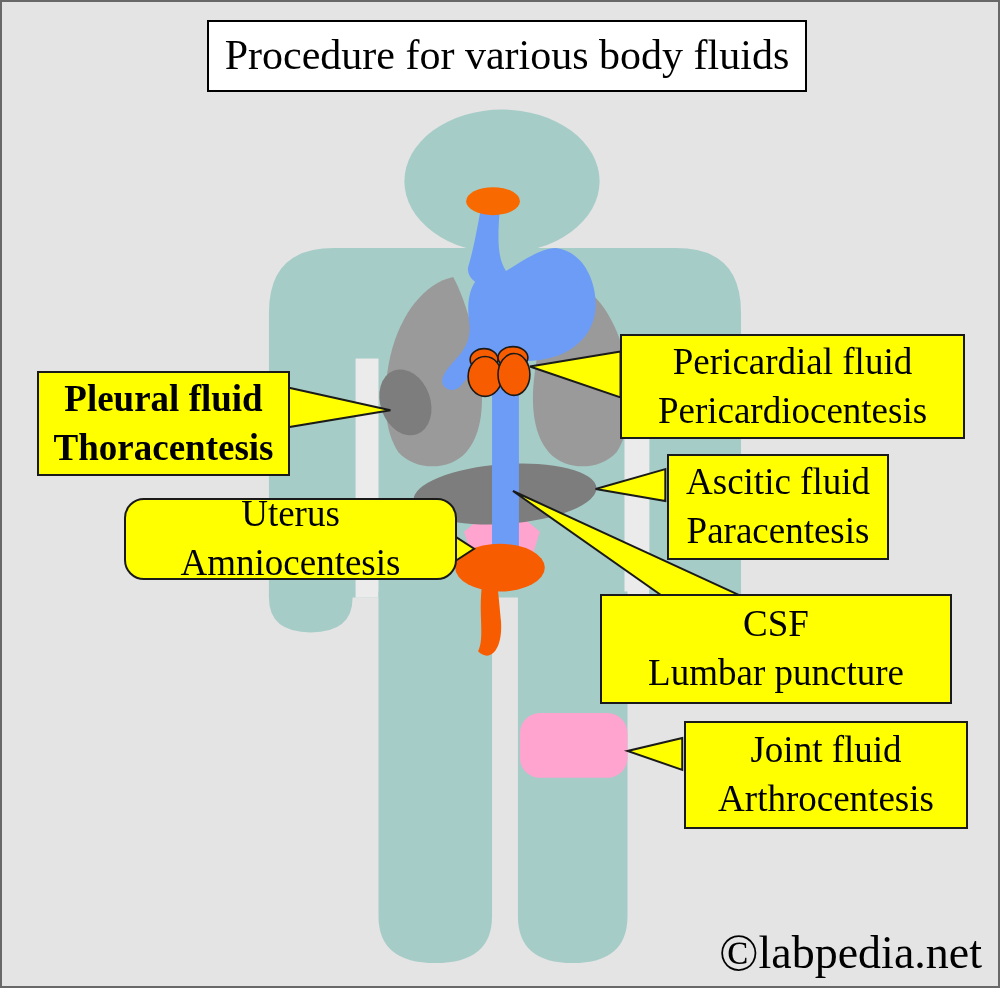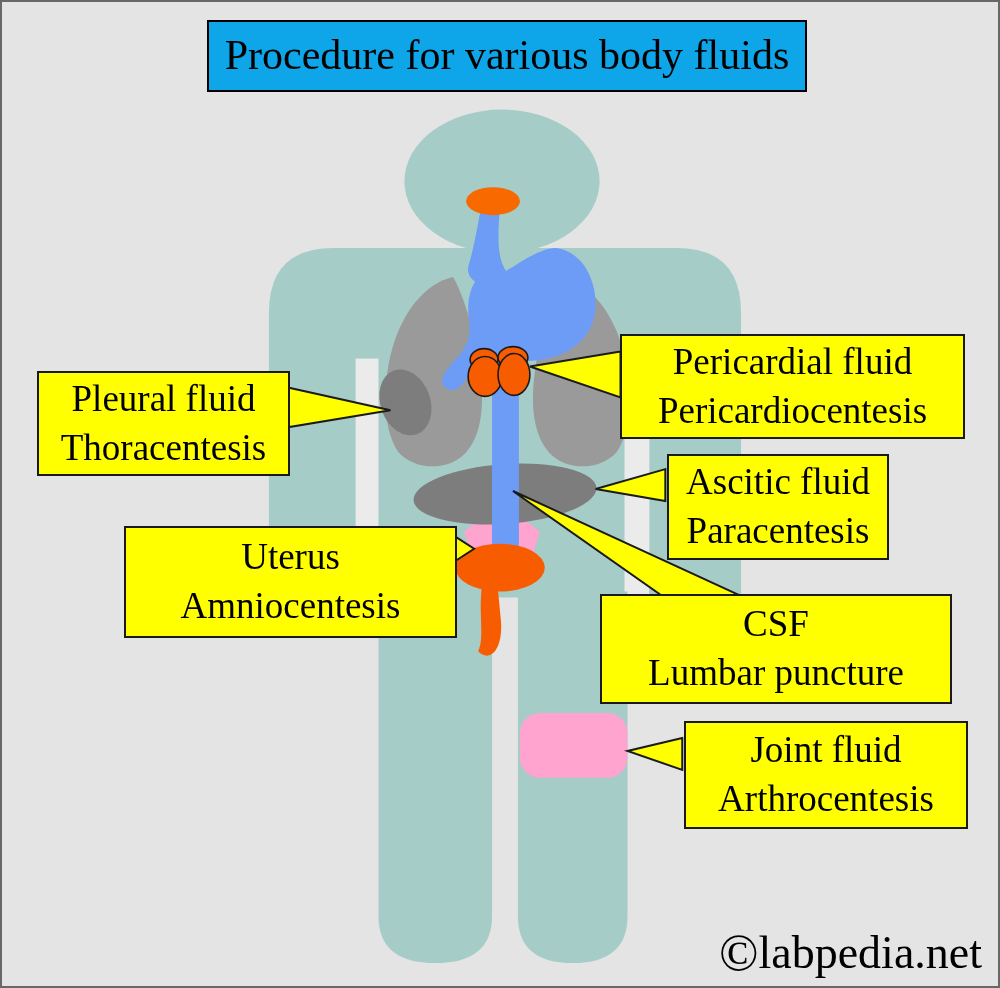--- a/index.html
+++ b/index.html
@@ -9,32 +9,32 @@
     background:#e4e4e4;
     border:2px solid #686868;
     box-sizing:border-box;
     overflow:hidden;
     font-family:"Liberation Serif","DejaVu Serif",serif;
     color:#000;
   }
   .figure-svg{position:absolute;left:0;top:0;width:100%;height:100%;}
   .title-box{
     position:absolute;left:205px;top:18px;width:600px;height:72px;
-    background:#0ea5e9;border:2px solid #000;box-sizing:border-box;
+    background:#ffffff;border:2px solid #000;box-sizing:border-box;
     text-align:center;font-size:42px;line-height:66px;white-space:nowrap;
   }
   .callout{
     position:absolute;background:#ffff00;border:2px solid #1a1a1a;
     box-sizing:border-box;text-align:center;font-size:37px;line-height:1.32;
     display:flex;flex-direction:column;justify-content:center;
   }
-  .co-pleural    {left:35px;  top:369px; width:253px; height:105px;}
+  .co-pleural    {left:35px;  top:369px; width:253px; height:105px;font-weight:bold;}
   .co-pericardial{left:618px; top:332px; width:345px; height:105px;}
   .co-ascitic    {left:665px; top:452px; width:222px; height:106px;align-items:center;}
-  .co-uterus     {left:122px; top:524px; width:333px; height:112px;}
+  .co-uterus     {left:122px; top:496px; width:333px; height:82px;border-radius:20px;}
   .co-csf        {left:598px; top:592px; width:352px; height:110px;}
   .co-joint      {left:682px; top:719px; width:284px; height:108px;}
   .watermark{
     position:absolute;right:16px;top:922px;
     font-size:46px;line-height:1.1;white-space:nowrap;margin-left:8px;
   }
   .watermark .c-symbol{font-size:52px;vertical-align:-2px;}
 </style>
 </head>
 <body>

